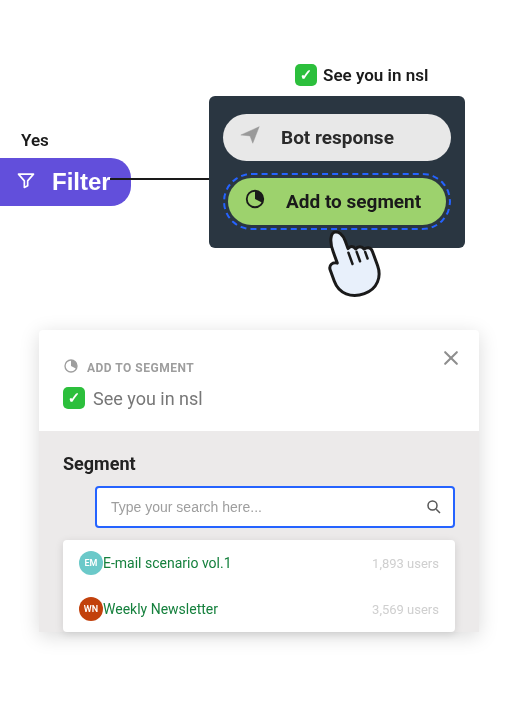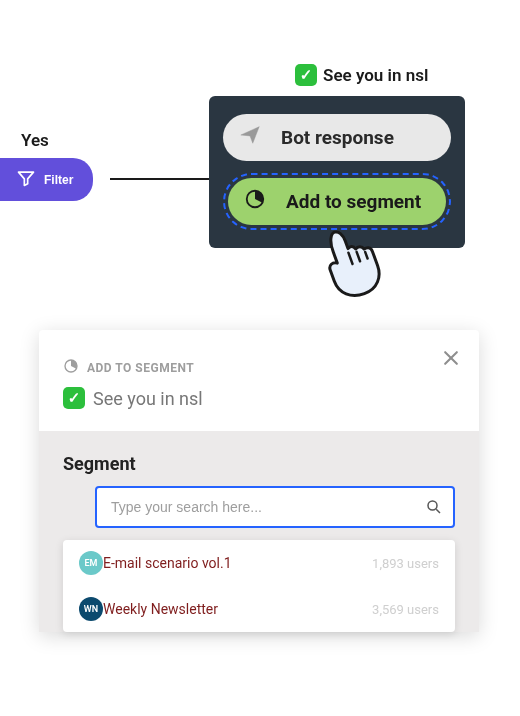--- a/index.html
+++ b/index.html
@@ -26,25 +26,25 @@
 
   .filter-button {
     position: absolute;
     left: 0;
     top: 158px;
     background: #624fdb;
     color: #fff;
     border: none;
     border-radius: 0 20px 20px 0;
     padding: 10px 20px 10px 16px;
-    font-size: 12px;
+    font-size: 24px;
     font-weight: 700;
     display: flex;
     align-items: center;
-    gap: 8px;
+    gap: 16px;
     cursor: pointer;
   }
   .filter-button svg { width: 20px; height: 20px; }
 
   .connector-line {
     position: absolute;
     left: 110px;
     top: 178px;
     width: 100px;
     height: 2px;
@@ -226,21 +226,21 @@
     align-items: center;
     justify-content: center;
     color: #fff;
     font-size: 9px;
     font-weight: 600;
     flex-shrink: 0;
   }
   .item-label {
     flex: 1;
     font-size: 14px;
-    color: #7f1d1d;
+    color: #15803d;
   }
   .item-count {
     font-size: 13px;
     color: #cfcfcf;
   }
 </style>
 </head>
 <body>
 
 <div class="top-section">
@@ -333,19 +333,19 @@
       </span>
     </div>
 
     <div class="dropdown">
       <div class="dropdown-item">
         <div class="avatar" style="background:#6bc9c9">EM</div>
         <div class="item-label">E-mail scenario vol.1</div>
         <div class="item-count">1,893 users</div>
       </div>
       <div class="dropdown-item">
-        <div class="avatar" style="background:#0c4a6e">WN</div>
+        <div class="avatar" style="background:#c2410c">WN</div>
         <div class="item-label">Weekly Newsletter</div>
         <div class="item-count">3,569 users</div>
       </div>
     </div>
   </div>
 </div>
 
 </body></html>

